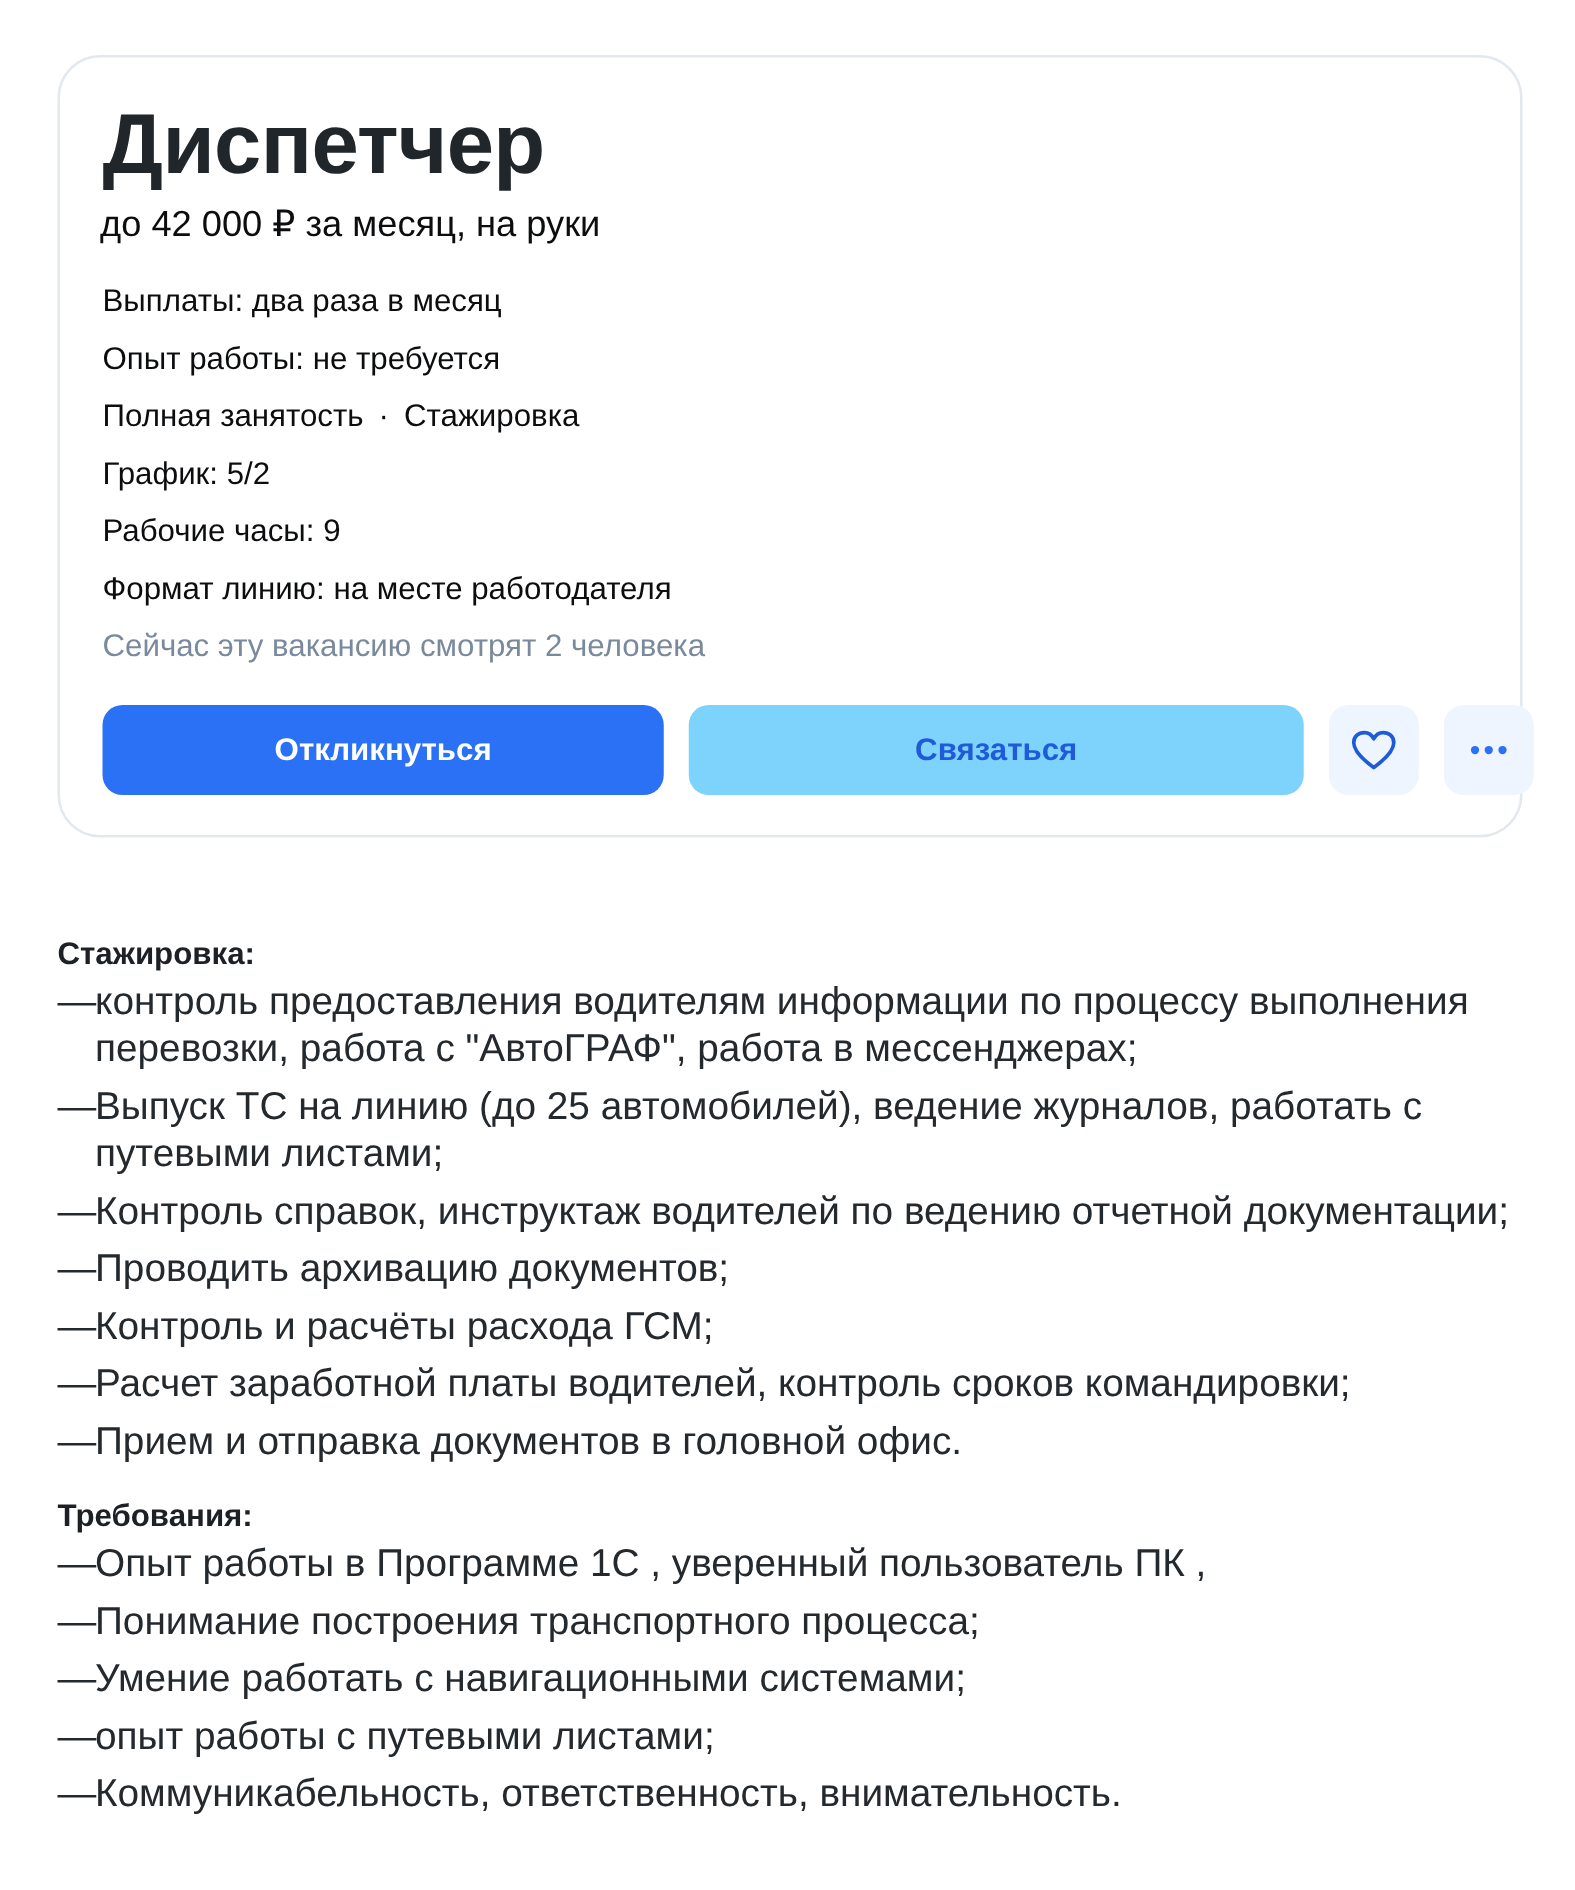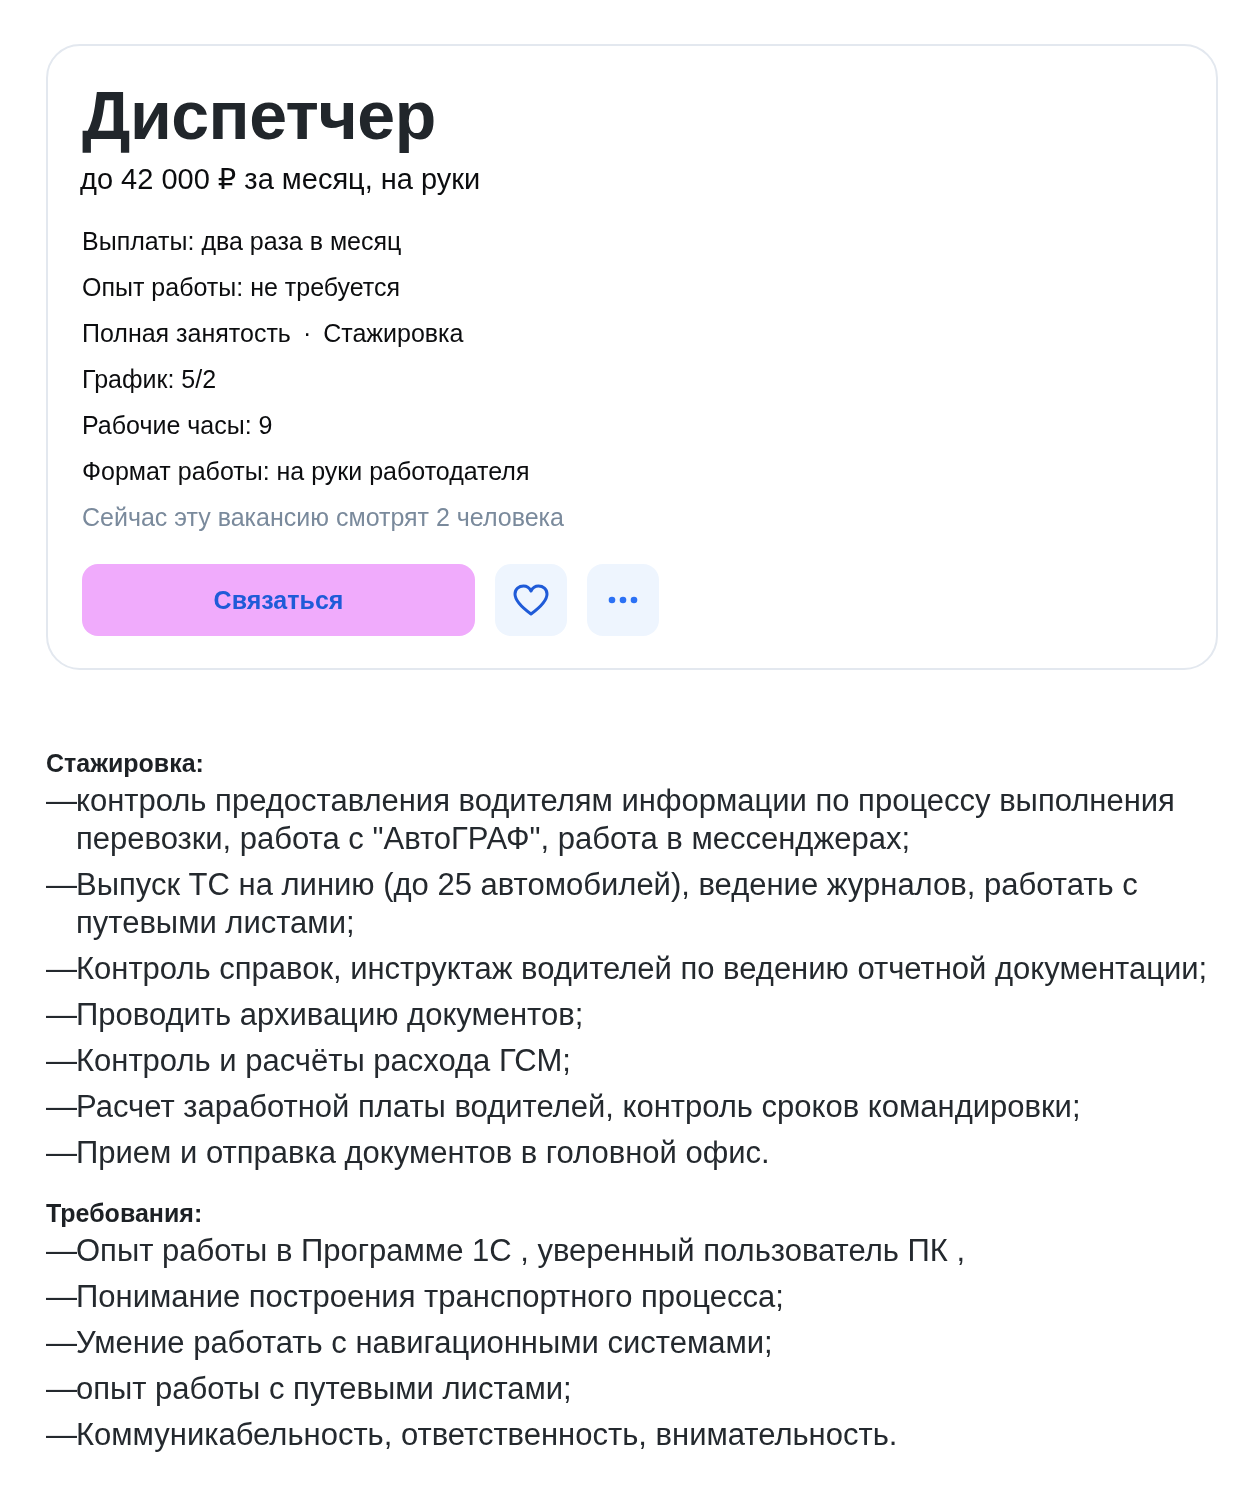--- a/index.html
+++ b/index.html
@@ -74,22 +74,22 @@
       font-weight: 700;
       cursor: pointer;
       border: none;
     }
     .btn-primary {
       width: 449px;
       background: #2b71f5;
       color: #ffffff;
     }
     .btn-secondary {
-      width: 393px;
-      background: #f0abfc;
+      width: 492px;
+      background: #7dd3fc;
       color: #1f5bd8;
     }
     .btn-icon {
       width: 72px;
       background: #eef5fe;
     }
     .btn-icon svg { display: block; }
 
     .desc {
       position: absolute;
@@ -131,25 +131,26 @@
   <div class="salary">до 42 000 ₽ за месяц, на руки</div>
 
   <div class="info-list">
     <div class="info-line">Выплаты: два раза в месяц</div>
     <div class="info-line">Опыт работы: не требуется</div>
     <div class="info-line">
       <span>Полная занятость</span><span class="dot">·</span><span>Стажировка</span>
     </div>
     <div class="info-line">График: 5/2</div>
     <div class="info-line">Рабочие часы: 9</div>
-    <div class="info-line">Формат работы: на руки работодателя</div>
+    <div class="info-line">Формат линию: на месте работодателя</div>
     <div class="info-line watchers">Сейчас эту вакансию смотрят 2 человека</div>
   </div>
 
   <div class="actions">
+    <button class="btn btn-primary">Откликнуться</button>
     <button class="btn btn-secondary">Связаться</button>
     <button class="btn btn-icon">
       <span>
         <svg width="38" height="34" viewBox="0 0 38 34">
           <path d="M19 31 C 8 23, 3 17, 3 11 C 3 6, 7 3, 11.5 3 C 15 3, 17.5 5, 19 8 C 20.5 5, 23 3, 26.5 3 C 31 3, 35 6, 35 11 C 35 17, 30 23, 19 31 Z" fill="none" stroke="#1f5bd8" stroke-width="3" stroke-linejoin="round"></path>
         </svg>
       </span>
     </button>
     <button class="btn btn-icon">
       <span>

